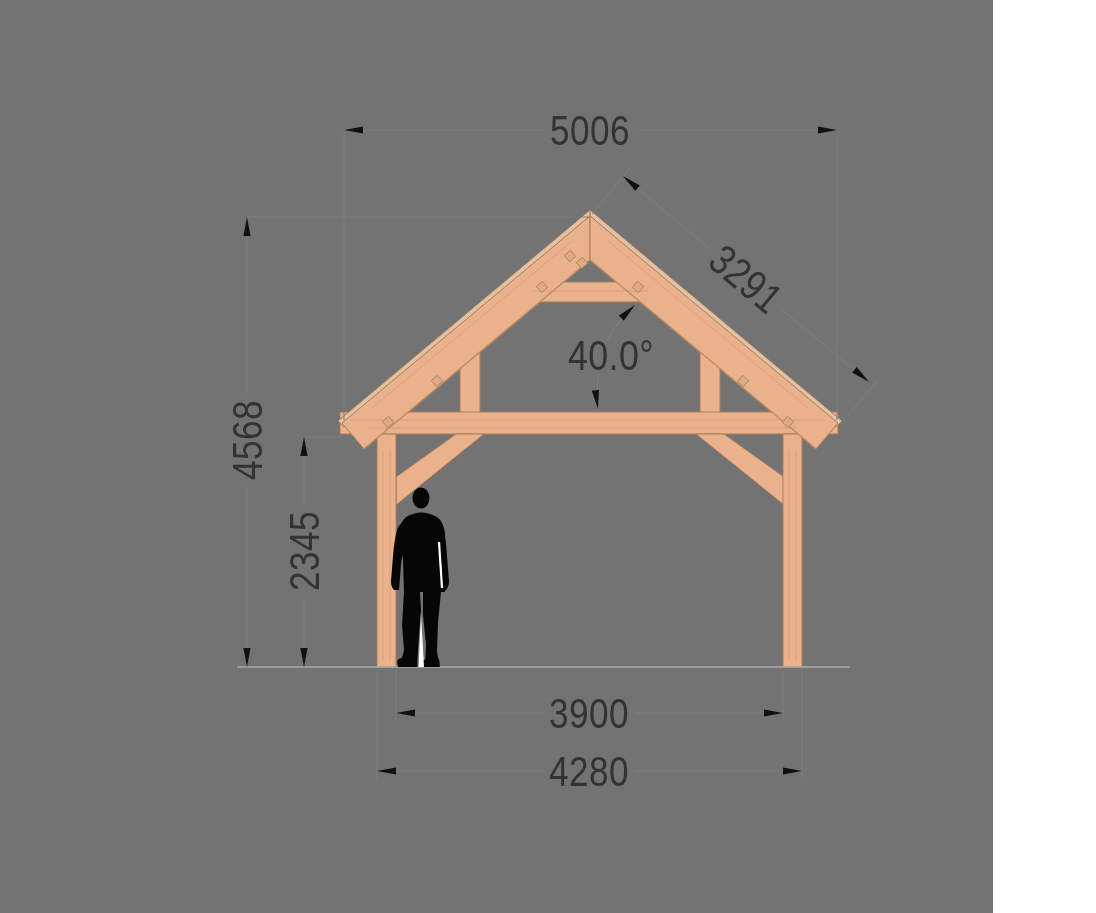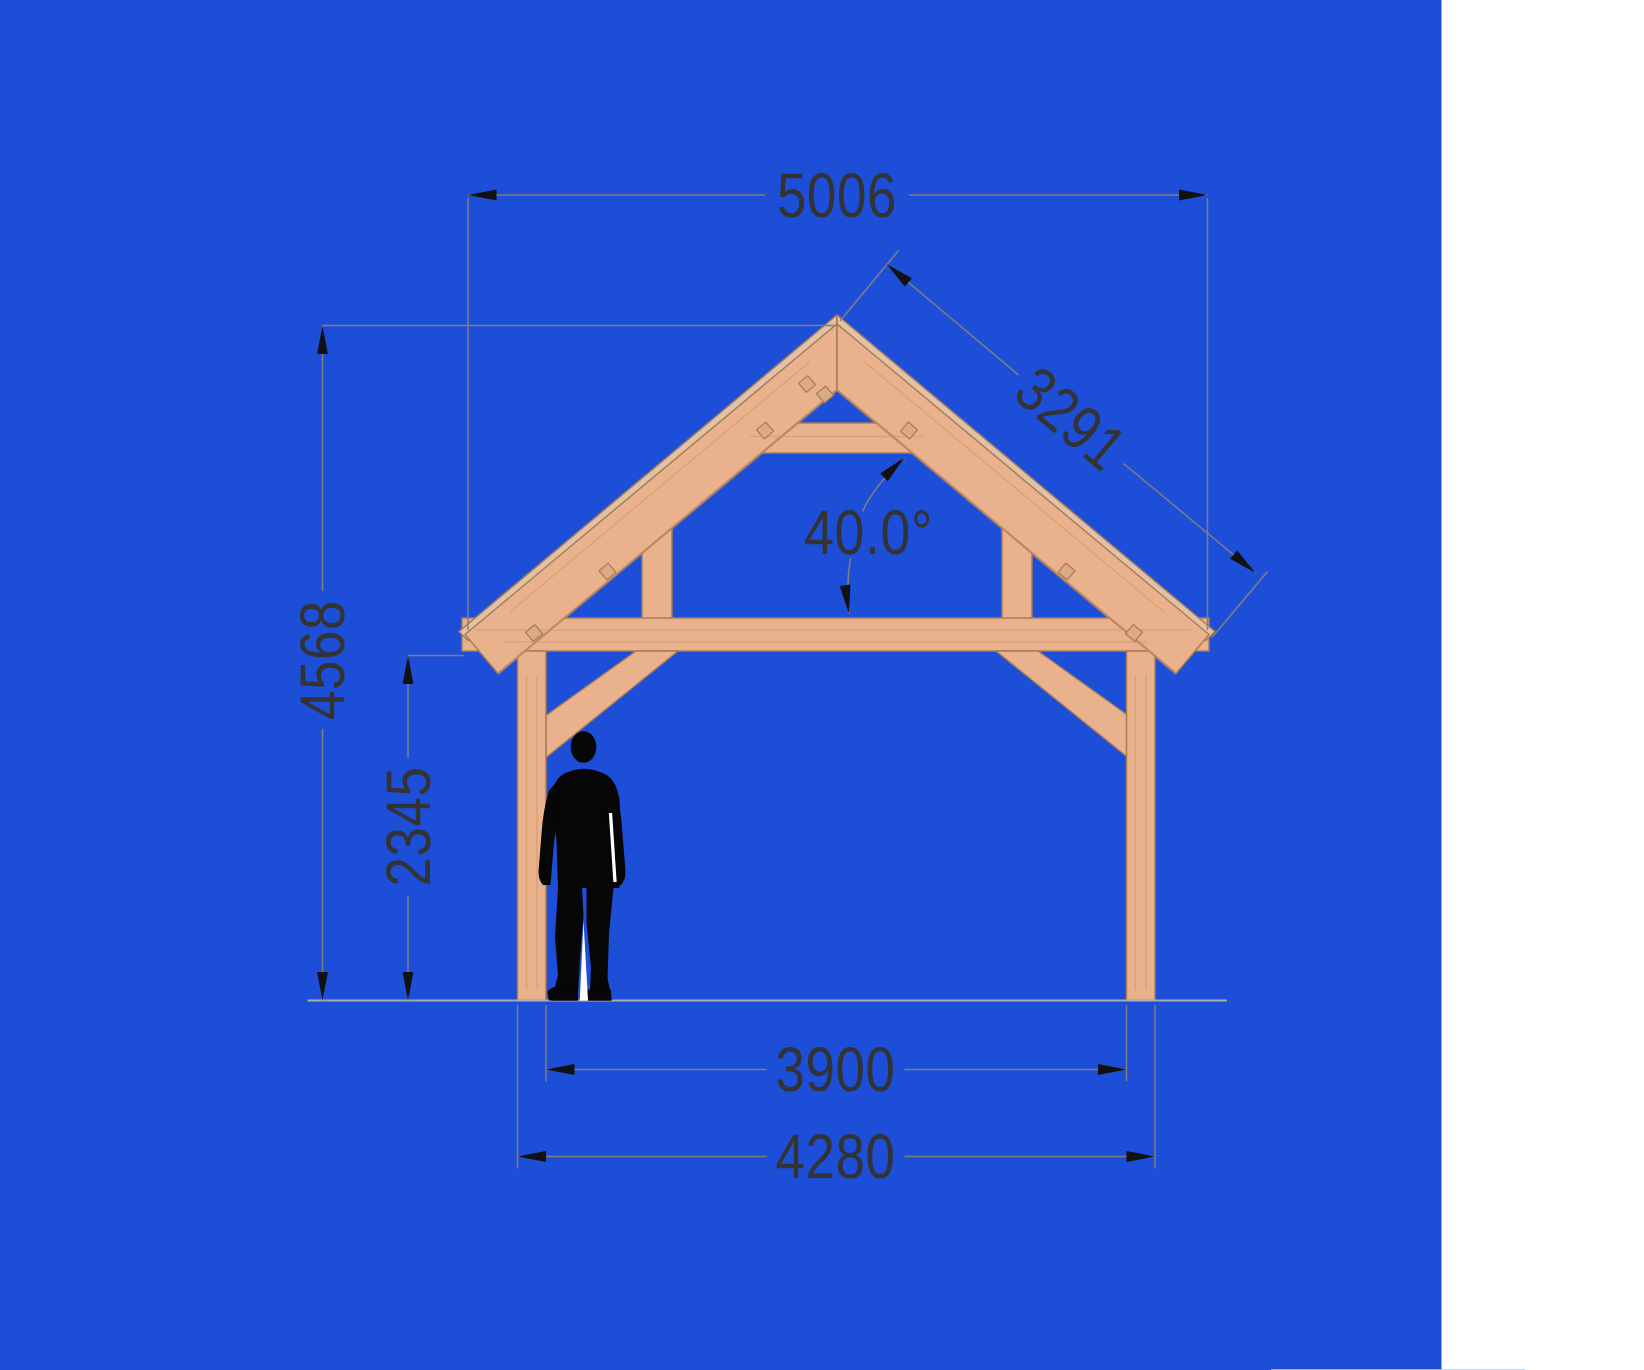--- a/index.html
+++ b/index.html
@@ -1,16 +1,16 @@
 <!DOCTYPE html>
 <html><head>
 <meta charset="utf-8">
 <style>
   html,body { margin:0; padding:0; background:#fff; }
-  .canvas { position:relative; width:961px; height:913px; background:#1d4ed8; overflow:hidden; }
+  .canvas { position:relative; width:961px; height:913px; background:#737373; overflow:hidden;padding-left:32px; }
   svg text {
     font-family:"Liberation Sans", sans-serif;
     font-weight:400;
     letter-spacing:0.5px;
   }
 </style>
 </head>
 <body>
 
 <div class="canvas">

